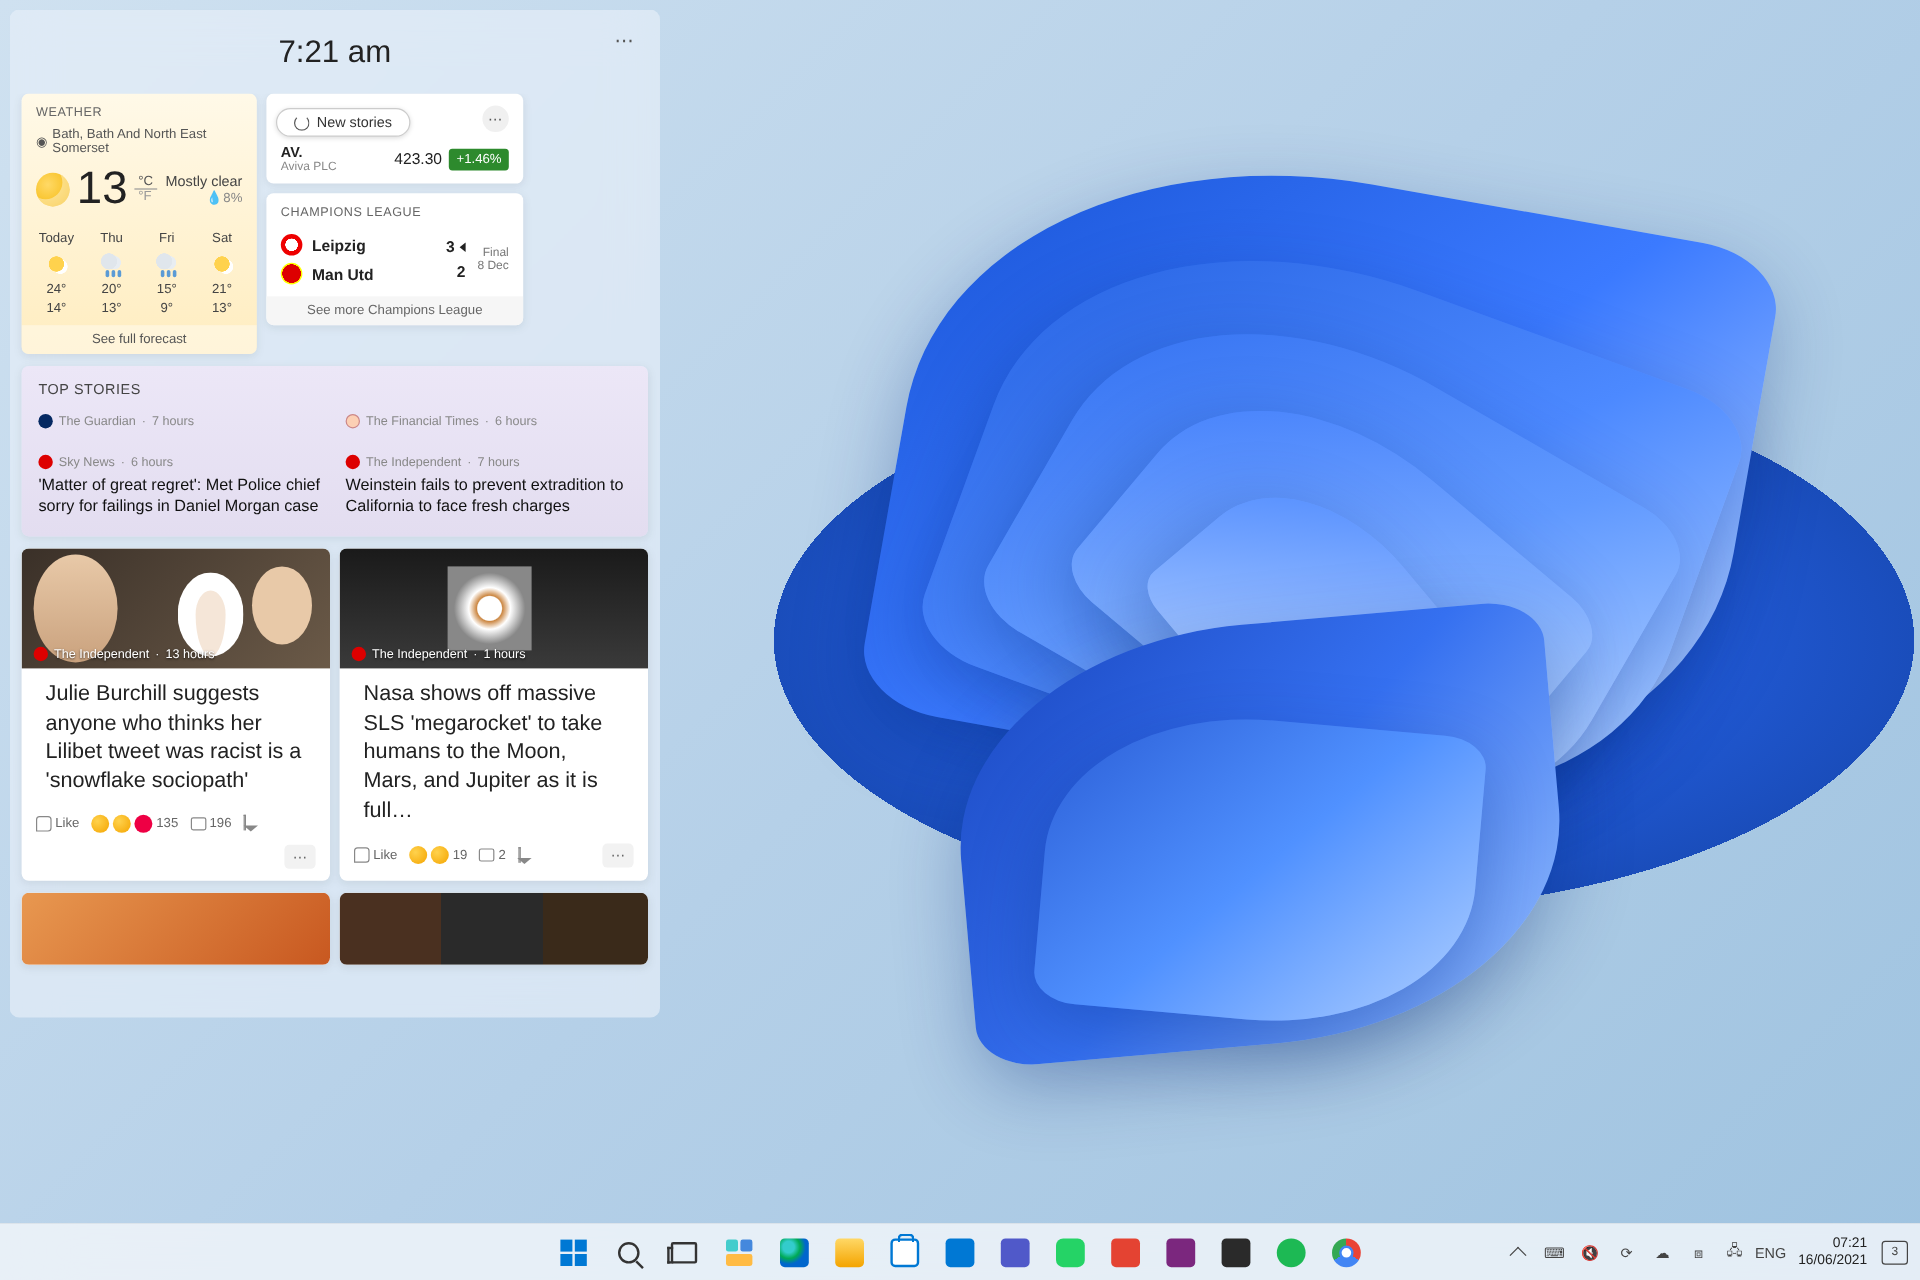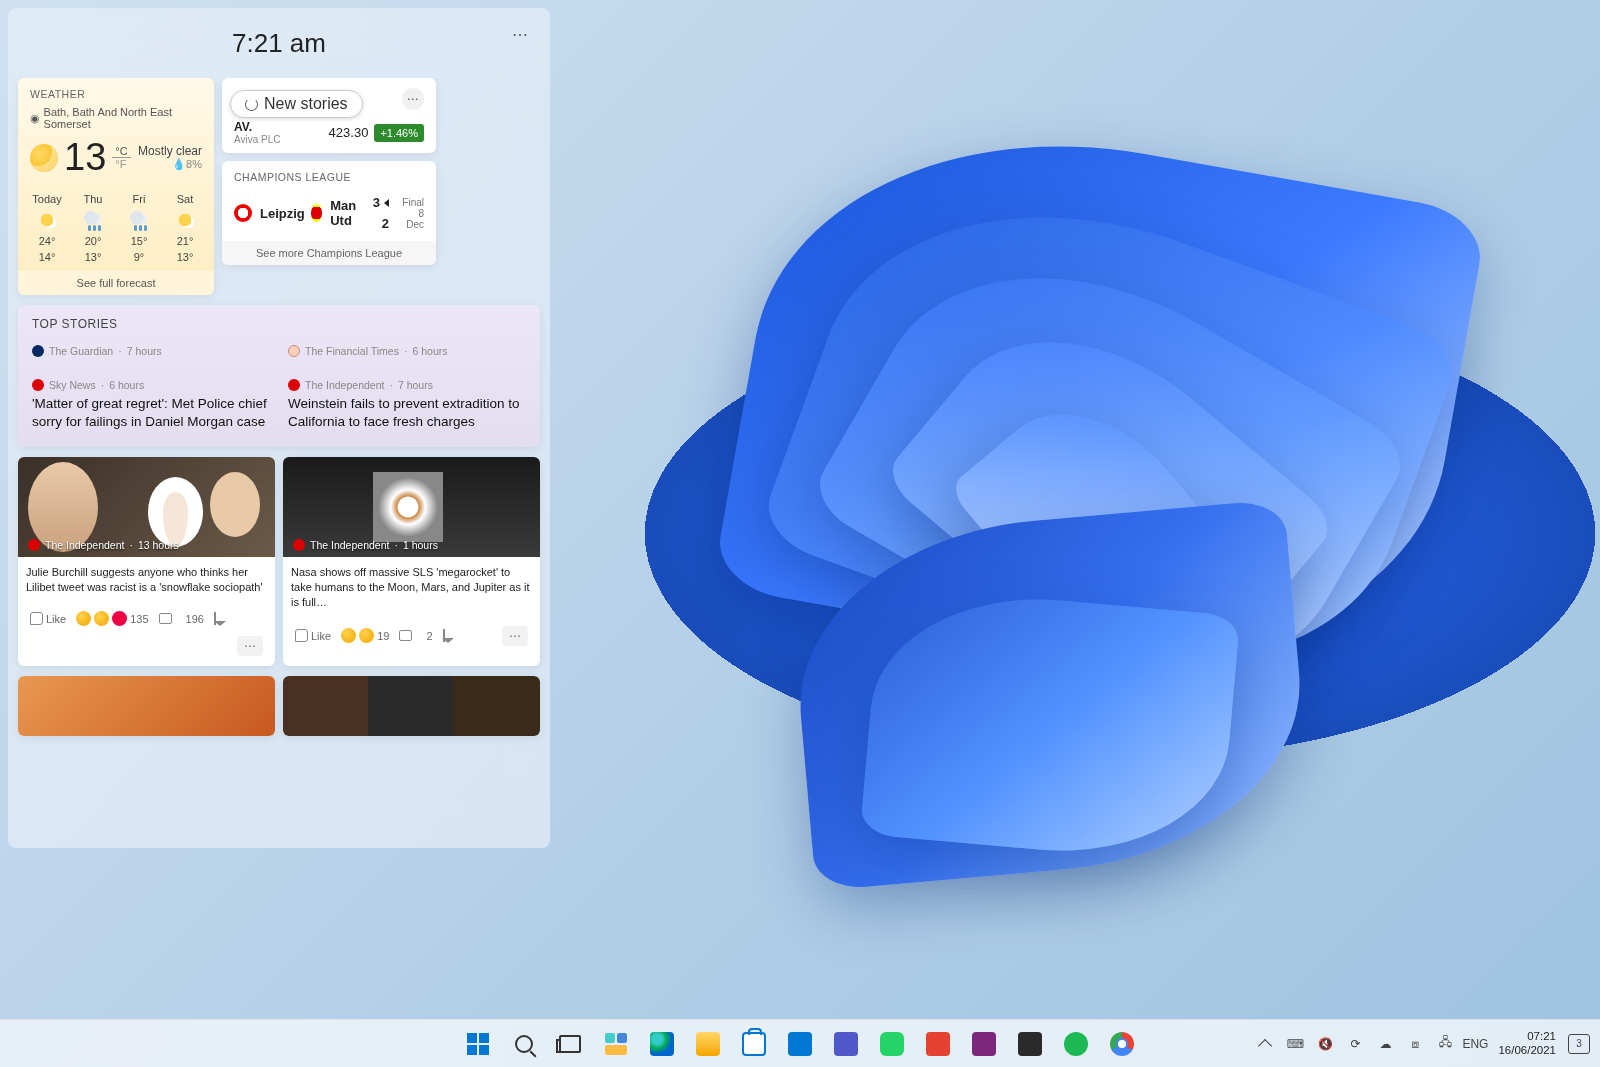--- a/index.html
+++ b/index.html
@@ -133,21 +133,21 @@
   }
 
   
   .new-stories {
     position: absolute;
     top: 82px; left: 222px;
     background: #fff;
     border: 1px solid #ccc;
     border-radius: 16px;
     padding: 4px 14px;
-    font-size: 16px; color: #333;
+    font-size: 12px; color: #333;
     display: flex; align-items: center; gap: 6px;
     z-index: 5; cursor: pointer;
     box-shadow: 0 1px 4px rgba(0,0,0,0.15);
   }
   .refresh-icon{width:13px;height:13px;border:1.5px solid #555;border-radius:50%;border-top-color:transparent;}
 
   
   .right-col { width: 214px; display: flex; flex-direction: column; gap: 8px; }
   .watch-card { }
   .watch-item {
@@ -163,21 +163,21 @@
     background: #2d8a2d; color: #fff;
     font-size: 11px; padding: 3px 6px; border-radius: 3px;
   }
 
   
   .cl-card {}
   .cl-match {
     padding: 6px 12px 10px;
     display: flex; align-items: center; gap: 10px;
   }
-  .cl-teams { flex: 1; display: flex; flex-direction: row; gap: 6px; }
+  .cl-teams { flex: 1; display: flex; flex-direction: column; gap: 6px; }
   .cl-team { display: flex; align-items: center; gap: 8px; font-size: 13px; font-weight:600; color:#222;}
   .team-badge { width: 18px; height: 18px; border-radius: 50%; }
   .badge-leipzig{background:radial-gradient(circle,#fff 40%,#e00 42%);}
   .badge-manutd{background:radial-gradient(circle,#d00 60%,#ff0 62%);}
   .cl-scores { display:flex;flex-direction:column;gap:6px;font-size:13px;color:#222;text-align:right;font-weight:600;}
   .cl-scores .s1{display:flex;align-items:center;gap:4px;}
   .tri{width:0;height:0;border-top:4px solid transparent;border-bottom:4px solid transparent;border-right:5px solid #222;}
   .cl-final { font-size: 10px; color: #777; text-align: right; }
   .see-more-cl { text-align: center; font-size: 11px; color: #666; padding: 6px; background:#f6f6f6; cursor:pointer;}
 
@@ -219,31 +219,31 @@
     font-size:10.5px;color:#fff;display:flex;align-items:center;gap:5px;
     text-shadow:0 1px 2px rgba(0,0,0,0.8);
   }
   
   .face{position:absolute;border-radius:50%;background:#d9b896;}
   .f1{width:70px;height:90px;top:5px;left:10px;background:linear-gradient(#e8c9a8,#caa27e);}
   .f2{width:55px;height:70px;top:20px;left:130px;background:#f5e6d8;border:15px solid #fff;border-bottom:none;}
   .f3{width:50px;height:65px;top:15px;right:15px;background:#e8c9a8;}
   .rocket-body{position:absolute;top:15px;left:90px;width:70px;height:70px;background:radial-gradient(circle,#fff 20%,#c84 22%,#fff 35%,#888 60%);}
   .tile-text {
-    padding: 8px 8px; font-size: 11px; color:#222; line-height:1.35;
+    padding: 8px 20px; font-size: 18px; color:#222; line-height:1.35;
   }
   .tile-actions {
     display:flex;align-items:center;gap:10px;padding:8px 12px 10px;font-size:11px;color:#666;
   }
   .like-btn{display:flex;align-items:center;gap:3px;cursor:pointer;}
   .like-btn .thumb{width:13px;height:13px;border:1.2px solid #888;border-radius:3px 3px 3px 0;}
   .react{display:flex;align-items:center;gap:3px;}
   .emoji{width:15px;height:15px;border-radius:50%;background:radial-gradient(circle at 35% 35%,#ffd24d,#f4a400);}
   .emoji.heart{background:#e04;}
-  .cmt{display:flex;align-items:center;gap:14px;}
+  .cmt{display:flex;align-items:center;gap:3px;}
   .cmt-ico{width:13px;height:11px;border:1.2px solid #888;border-radius:2px;}
   .save-ico{width:10px;height:13px;border:1.2px solid #888;border-bottom:none;position:relative;}
   .save-ico::after{content:"";position:absolute;bottom:-1px;left:-1.2px;width:0;height:0;border-left:6px solid transparent;border-right:6px solid transparent;border-top:5px solid #888;}
   .tile-more{margin-left:auto;width:26px;height:20px;border-radius:4px;background:#f2f2f2;display:flex;align-items:center;justify-content:center;font-size:12px;color:#666;cursor:pointer;}
 
   
   .tile-img.food{background:linear-gradient(135deg,#e89850,#c85820);}
   .tile-img.people{background:linear-gradient(90deg,#4a3020 33%,#2a2a2a 33% 66%,#3a2a1a 66%);}
 
   

